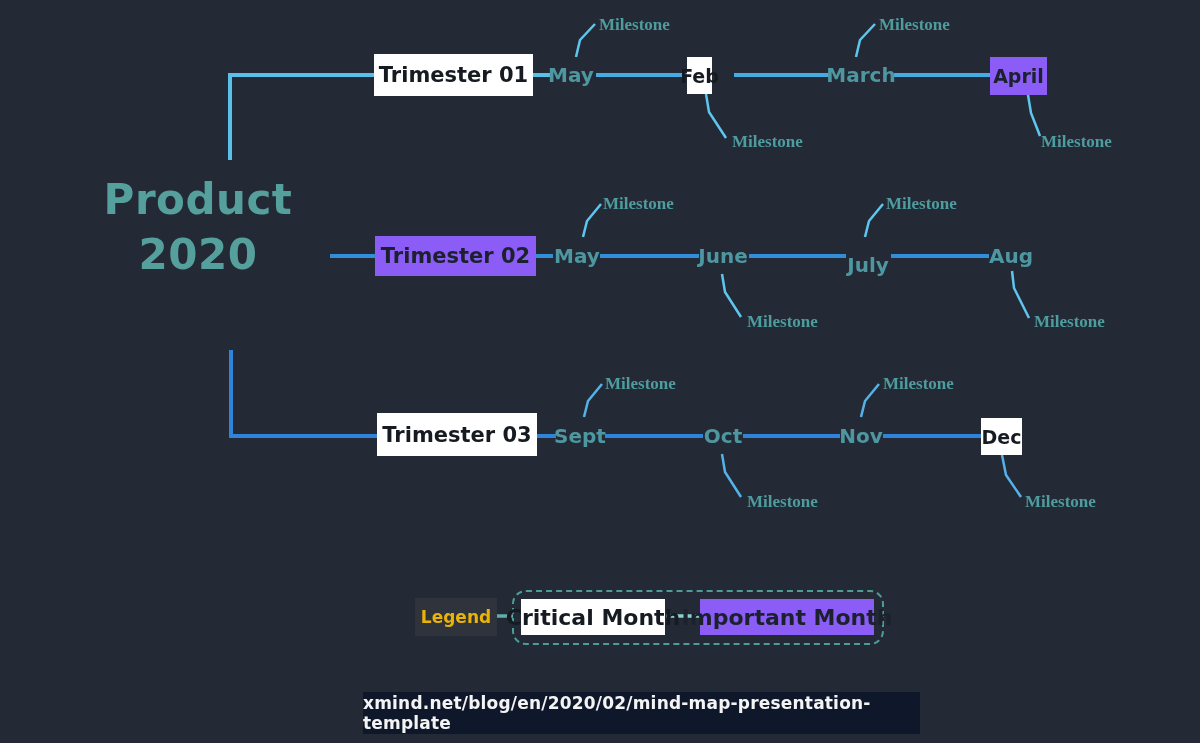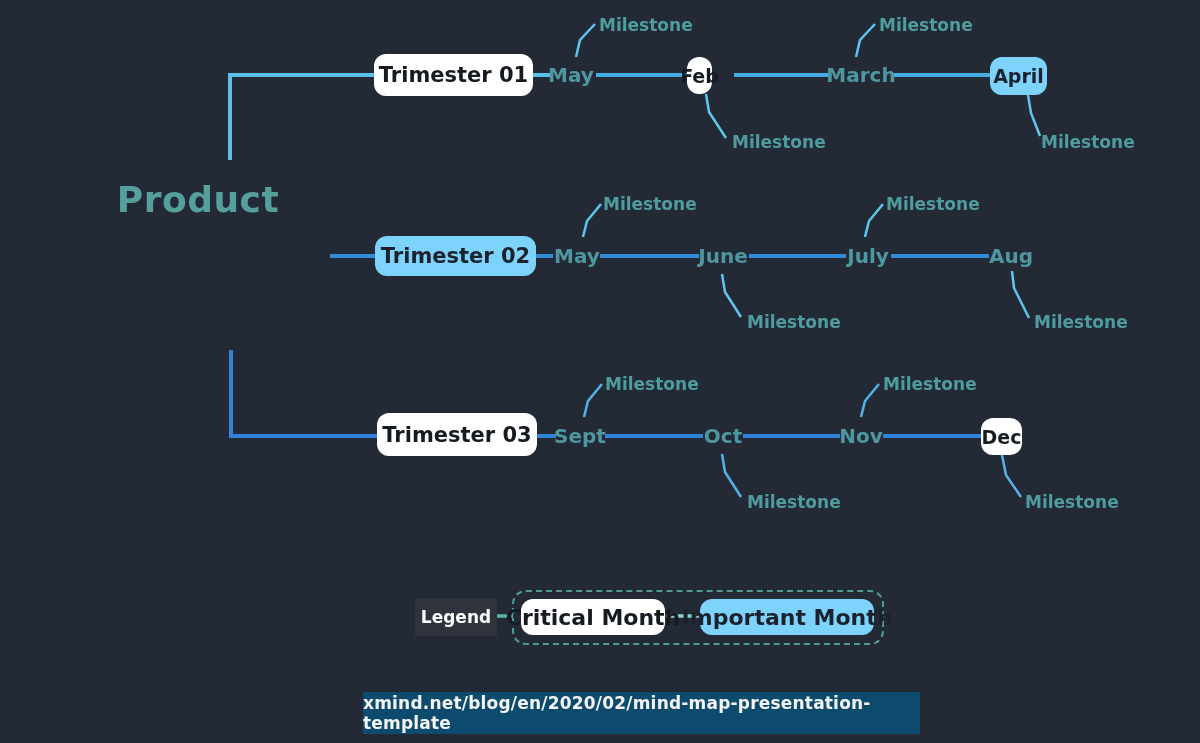--- a/index.html
+++ b/index.html
@@ -5,57 +5,57 @@
   html,body{margin:0;padding:0;background:#232a36;}
   .canvas{
     position:relative;width:1200px;height:743px;overflow:hidden;
     background:#232a36;
     font-family:"DejaVu Sans","Liberation Sans",sans-serif;
   }
   .wires{position:absolute;left:0;top:0;width:1200px;height:743px;}
 
   .central-topic{
     position:absolute;left:88px;top:172px;width:220px;
-    text-align:center;font-size:36px;font-weight:800;line-height:55px;
+    text-align:center;font-size:42px;font-weight:800;line-height:55px;
     color:#55a09d;letter-spacing:0.5px;
   }
 
   .node{
     position:absolute;display:flex;align-items:center;justify-content:center;
-    border-radius:12px;font-weight:bold;white-space:nowrap;
+    border-radius:0;font-weight:bold;white-space:nowrap;
     box-sizing:border-box;
   }
   .node.white{background:#ffffff;color:#161b22;}
-  .node.teal{background:#7dd3fc;color:#1b222e;}
+  .node.teal{background:#8b5cf6;color:#1b222e;}
   .trimester{font-size:21px;}
   .monthbox{font-size:19px;}
 
   .month{
     position:absolute;transform:translate(-50%,-50%);
     font-size:20px;font-weight:bold;color:#4e97a0;white-space:nowrap;
   }
   .ms{
     position:absolute;transform:translateY(-50%);
-    font-size:17px;font-weight:bold;color:#4f9c9e;white-space:nowrap;
+    font-size:17px;font-weight:bold;color:#4f9c9e;white-space:nowrap;font-family:Liberation Serif, serif;
   }
 
   .legend-box{
     position:absolute;left:415px;top:598px;width:82px;height:38px;
-    background:#2f333c;color:#ffffff;font-size:17px;font-weight:bold;
+    background:#2f333c;color:#eab308;font-size:17px;font-weight:bold;
     display:flex;align-items:center;justify-content:center;
   }
   .legend-group{
     position:absolute;left:512px;top:590px;width:372px;height:55px;
     border:2px dashed #4e9c98;border-radius:14px;box-sizing:border-box;
   }
   .legend-item{font-size:22px;}
 
   .footer{
     position:absolute;left:363px;top:692px;width:557px;height:42px;
-    background:#0c4a6e;color:#f4f4f4;font-size:17px;font-weight:bold;
+    background:#0f172a;color:#f4f4f4;font-size:17px;font-weight:bold;
     display:flex;align-items:center;justify-content:center;letter-spacing:0.2px;
   }
 </style>
 </head>
 <body>
 
 <div class="canvas">
 
   <svg class="wires" viewBox="0 0 1200 743">
 
@@ -92,36 +92,37 @@
     <polyline points="861,417 865,401 879,384" fill="none" stroke="#55b2e8" stroke-width="2.5"></polyline>
     <polyline points="722,454 725,472 741,497" fill="none" stroke="#55b2e8" stroke-width="2.5"></polyline>
     <polyline points="1002,455 1006,475 1021,497" fill="none" stroke="#55b2e8" stroke-width="2.5"></polyline>
 
     <line x1="497" y1="616" x2="513" y2="616" stroke="#5fafaa" stroke-width="3.5"></line>
     <line x1="666" y1="616" x2="700" y2="616" stroke="#8bd2cc" stroke-width="3.5"></line>
   </svg>
 
   <div class="central-topic">
     <div>Product</div>
+    <div>2020</div>
   </div>
 
   <div class="node white trimester" style="left:374px;top:54px;width:159px;height:42px">Trimester 01</div>
   <div class="month" style="left:571px;top:75px">May</div>
   <div class="node white monthbox" style="left:687px;top:57px;width:25px;height:37px">Feb</div>
   <div class="month" style="left:861px;top:75px">March</div>
   <div class="node teal monthbox" style="left:990px;top:57px;width:57px;height:38px">April</div>
   <div class="ms" style="left:599px;top:25px">Milestone</div>
   <div class="ms" style="left:732px;top:142px">Milestone</div>
   <div class="ms" style="left:879px;top:25px">Milestone</div>
   <div class="ms" style="left:1041px;top:142px">Milestone</div>
 
   <div class="node teal trimester" style="left:375px;top:236px;width:161px;height:40px">Trimester 02</div>
   <div class="month" style="left:577px;top:256px">May</div>
   <div class="month" style="left:723px;top:256px">June</div>
-  <div class="month" style="left:868px;top:256px">July</div>
+  <div class="month" style="left:868px;top:265px">July</div>
   <div class="month" style="left:1011px;top:256px">Aug</div>
   <div class="ms" style="left:603px;top:204px">Milestone</div>
   <div class="ms" style="left:747px;top:322px">Milestone</div>
   <div class="ms" style="left:886px;top:204px">Milestone</div>
   <div class="ms" style="left:1034px;top:322px">Milestone</div>
 
   <div class="node white trimester" style="left:377px;top:413px;width:160px;height:43px">Trimester 03</div>
   <div class="month" style="left:580px;top:436px">Sept</div>
   <div class="month" style="left:723px;top:436px">Oct</div>
   <div class="month" style="left:861px;top:436px">Nov</div>

